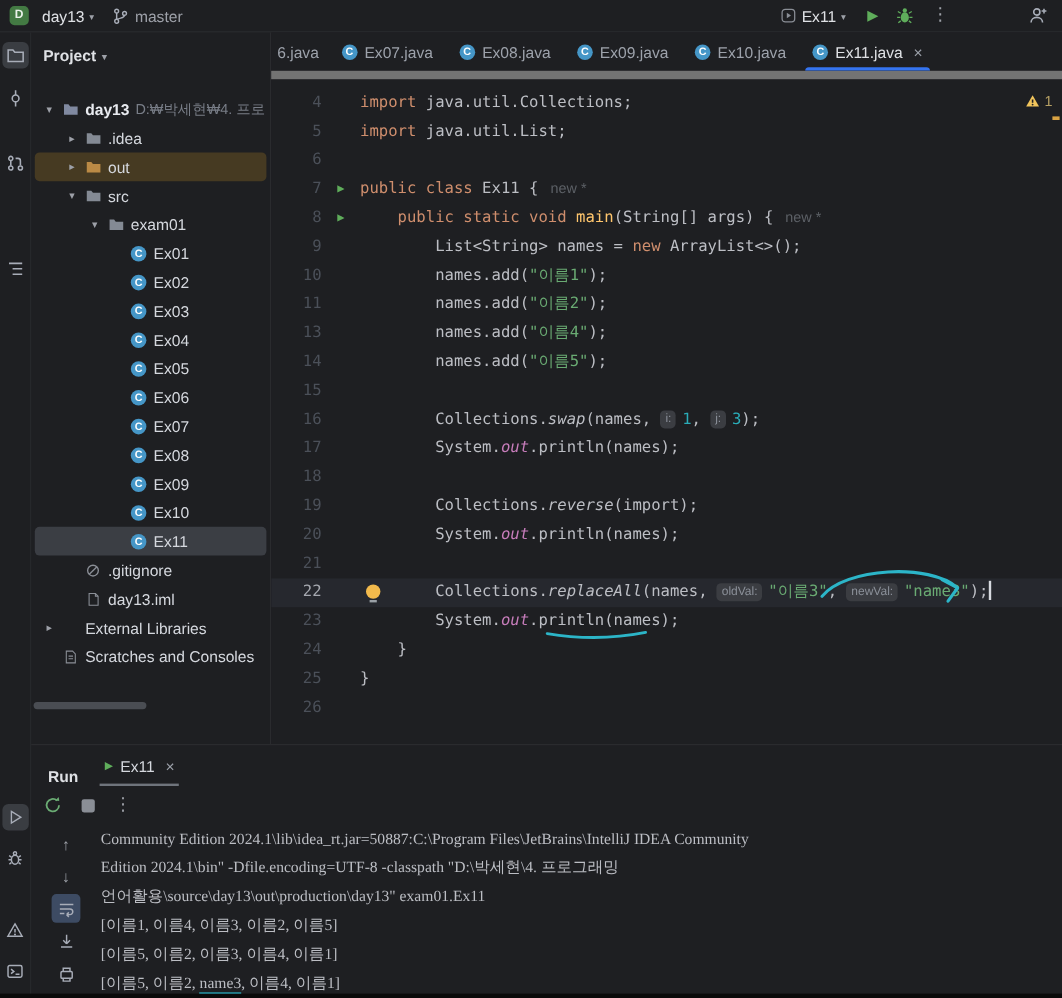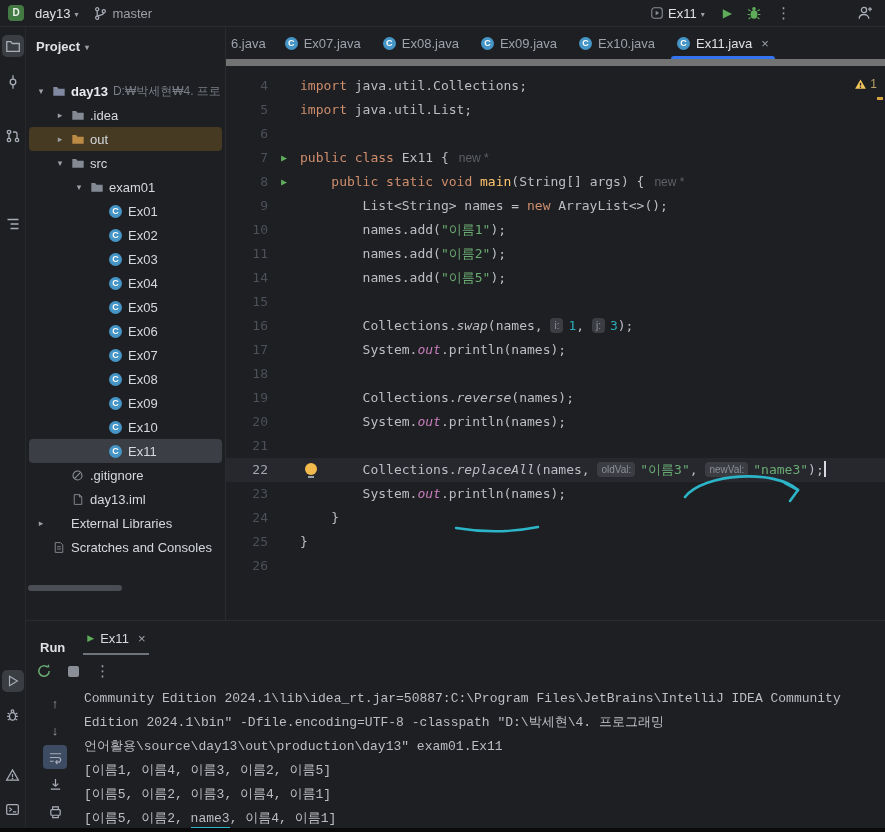--- a/index.html
+++ b/index.html
@@ -81,21 +81,21 @@
 .run-title{color:#dfe1e5;font-weight:700}
 .run-tab{height:34px;display:flex;align-items:center;gap:6px;color:#d5d8de;position:relative;padding:0 4px}
 .run-tab::after{content:'';position:absolute;left:0;right:0;bottom:0;height:2px;background:#6f747c}
 .run-tab .play-glyph{font-size:9px}
 .run-toolbar{height:32px;display:flex;align-items:center;gap:16px;padding-left:10px;flex:none}
 .stop-sq{width:11px;height:11px;background:#8a8e96;border-radius:2px}
 .console-wrap{flex:1;display:flex;min-height:0}
 .console-gutter{width:58px;flex:none;display:flex;flex-direction:column;align-items:center;gap:3px;padding-top:4px}
 .cg-icon{width:24px;height:24px;border-radius:4px;display:flex;align-items:center;justify-content:center;color:#9da0a8;font-size:13px}
 .cg-icon.sel{background:#3d4b63}
-.console{flex:1;font-family:Liberation Mono, monospace;font-size:13px;line-height:24px;color:#bcbec4;white-space:pre;overflow:hidden}
+.console{flex:1;font-family:Liberation Serif, serif;font-size:13px;line-height:24px;color:#bcbec4;white-space:pre;overflow:hidden}
 .annot-underline{border-bottom:2px solid #2cb5c8;padding-bottom:1px}
 .bottom-black{position:absolute;left:0;right:0;bottom:0;height:4px;background:#0a0a0a}
 </style>
 </head>
 <body>
 
 <div class="titlebar">
   <span class="proj-chip">D</span>
   <span class="tb-item">
     <span>day13</span>
@@ -442,20 +442,25 @@
               <span class="ln">10</span>
               <span class="gut"></span>
               <span class="ct"><span class="tk-pl">        names.add(</span><span class="tk-str">"이름1"</span><span class="tk-pl">);</span></span>
             </div>
             <div class="cl">
               <span class="ln">11</span>
               <span class="gut"></span>
               <span class="ct"><span class="tk-pl">        names.add(</span><span class="tk-str">"이름2"</span><span class="tk-pl">);</span></span>
             </div>
             <div class="cl">
+              <span class="ln">13</span>
+              <span class="gut"></span>
+              <span class="ct"><span class="tk-pl">        names.add(</span><span class="tk-str">"이름4"</span><span class="tk-pl">);</span></span>
+            </div>
+            <div class="cl">
               <span class="ln">14</span>
               <span class="gut"></span>
               <span class="ct"><span class="tk-pl">        names.add(</span><span class="tk-str">"이름5"</span><span class="tk-pl">);</span></span>
             </div>
             <div class="cl">
               <span class="ln">15</span>
               <span class="gut"></span>
               <span class="ct"></span>
             </div>
             <div class="cl">
@@ -469,21 +474,21 @@
               <span class="ct"><span class="tk-pl">        System.</span><span class="tk-field">out</span><span class="tk-pl">.println(names);</span></span>
             </div>
             <div class="cl">
               <span class="ln">18</span>
               <span class="gut"></span>
               <span class="ct"></span>
             </div>
             <div class="cl">
               <span class="ln">19</span>
               <span class="gut"></span>
-              <span class="ct"><span class="tk-pl">        Collections.</span><span class="tk-call">reverse</span><span class="tk-pl">(names);</span></span>
+              <span class="ct"><span class="tk-pl">        Collections.</span><span class="tk-call">reverse</span><span class="tk-pl">(import);</span></span>
             </div>
             <div class="cl">
               <span class="ln">20</span>
               <span class="gut"></span>
               <span class="ct"><span class="tk-pl">        System.</span><span class="tk-field">out</span><span class="tk-pl">.println(names);</span></span>
             </div>
             <div class="cl">
               <span class="ln">21</span>
               <span class="gut"></span>
               <span class="ct"></span>

